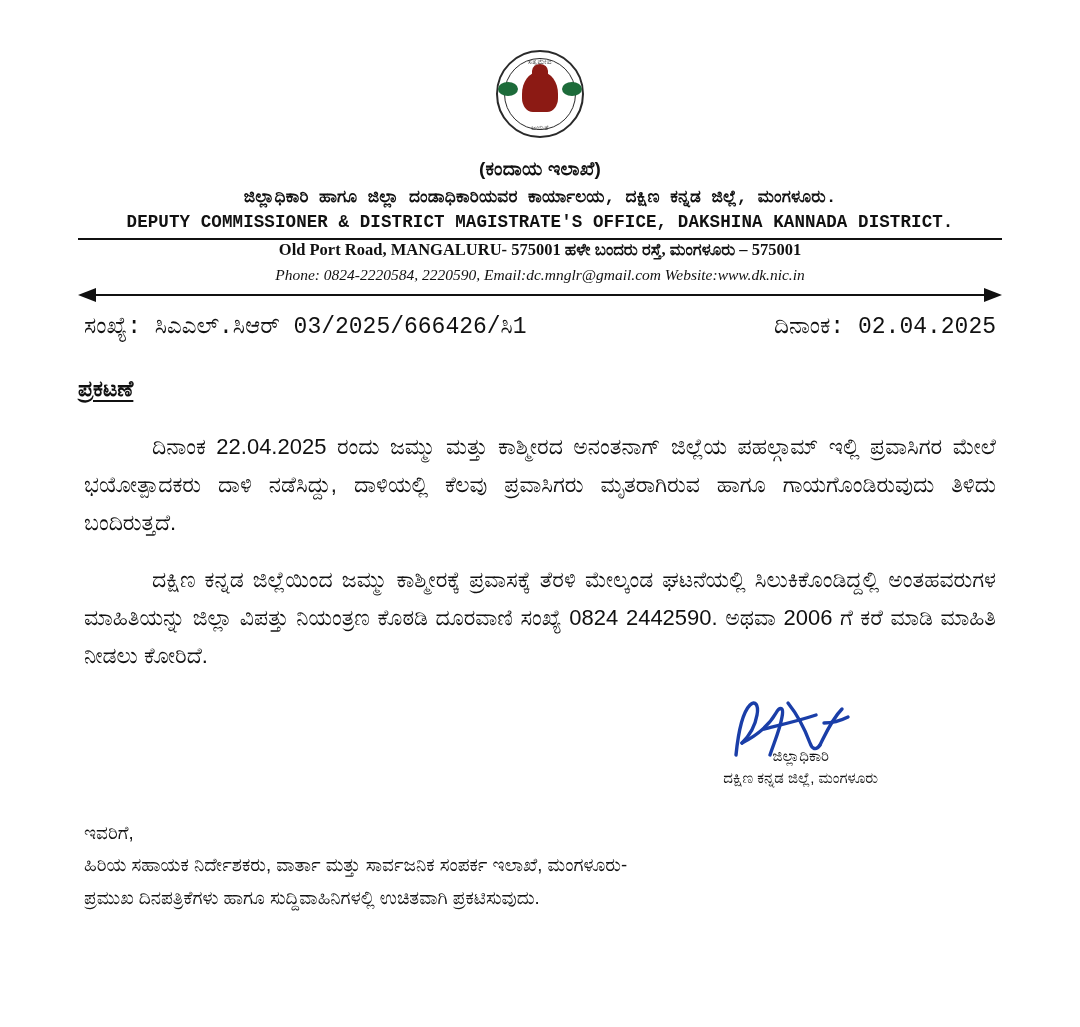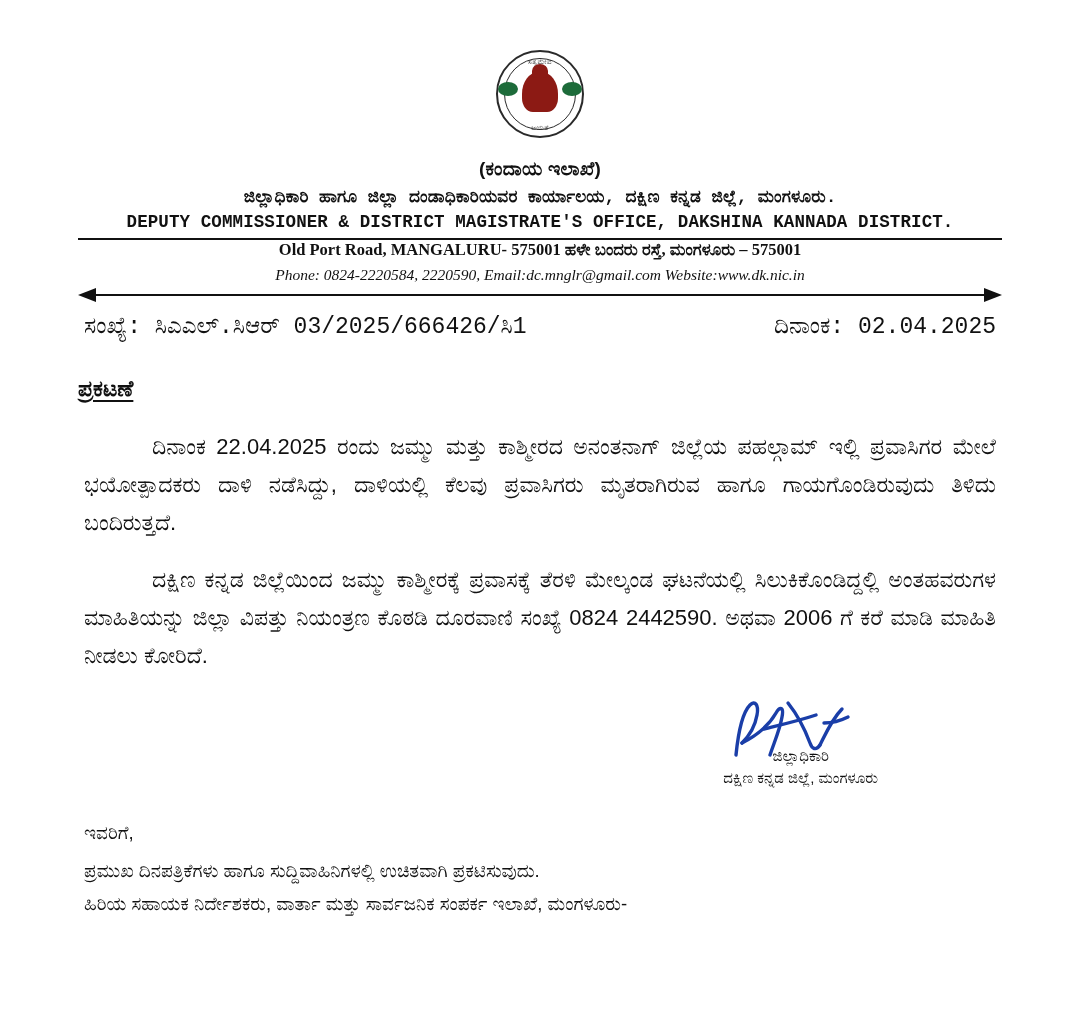--- a/index.html
+++ b/index.html
@@ -219,21 +219,21 @@
   }
 
   
   .footer-block {
     margin-top: 6px;
     font-family: "Liberation Sans", sans-serif;
     font-size: 18.5px;
     line-height: 1.75;
     padding: 0 6px;
   }
-  .footer-to { margin-bottom: 6px; }
+  .footer-to { margin-bottom: 0; }
   .footer-line { display: block; }
 </style>
 </head>
 <body>
 
 <div class="page">
 
   <div class="emblem-wrap">
     <div class="emblem">
       <div class="ring-outer"></div>
@@ -290,17 +290,17 @@
       </g>
     </svg>
     <div class="sign-desig">
       <div>ಜಿಲ್ಲಾಧಿಕಾರಿ</div>
       <div>ದಕ್ಷಿಣ ಕನ್ನಡ ಜಿಲ್ಲೆ, ಮಂಗಳೂರು</div>
     </div>
   </div>
 
   <div class="footer-block">
     <div class="footer-to">ಇವರಿಗೆ,</div>
+    <span class="footer-line">ಹಿರಿಯ ಸಹಾಯಕ ನಿರ್ದೇಶಕರು, ವಾರ್ತಾ ಮತ್ತು ಸಾರ್ವಜನಿಕ ಸಂಪರ್ಕ ಇಲಾಖೆ, ಮಂಗಳೂರು-</span>
     <span class="footer-line">ಪ್ರಮುಖ ದಿನಪತ್ರಿಕೆಗಳು ಹಾಗೂ ಸುದ್ದಿವಾಹಿನಿಗಳಲ್ಲಿ ಉಚಿತವಾಗಿ ಪ್ರಕಟಿಸುವುದು.</span>
-    <span class="footer-line">ಹಿರಿಯ ಸಹಾಯಕ ನಿರ್ದೇಶಕರು, ವಾರ್ತಾ ಮತ್ತು ಸಾರ್ವಜನಿಕ ಸಂಪರ್ಕ ಇಲಾಖೆ, ಮಂಗಳೂರು-</span>
   </div>
 
 </div>
 
 </body></html>

